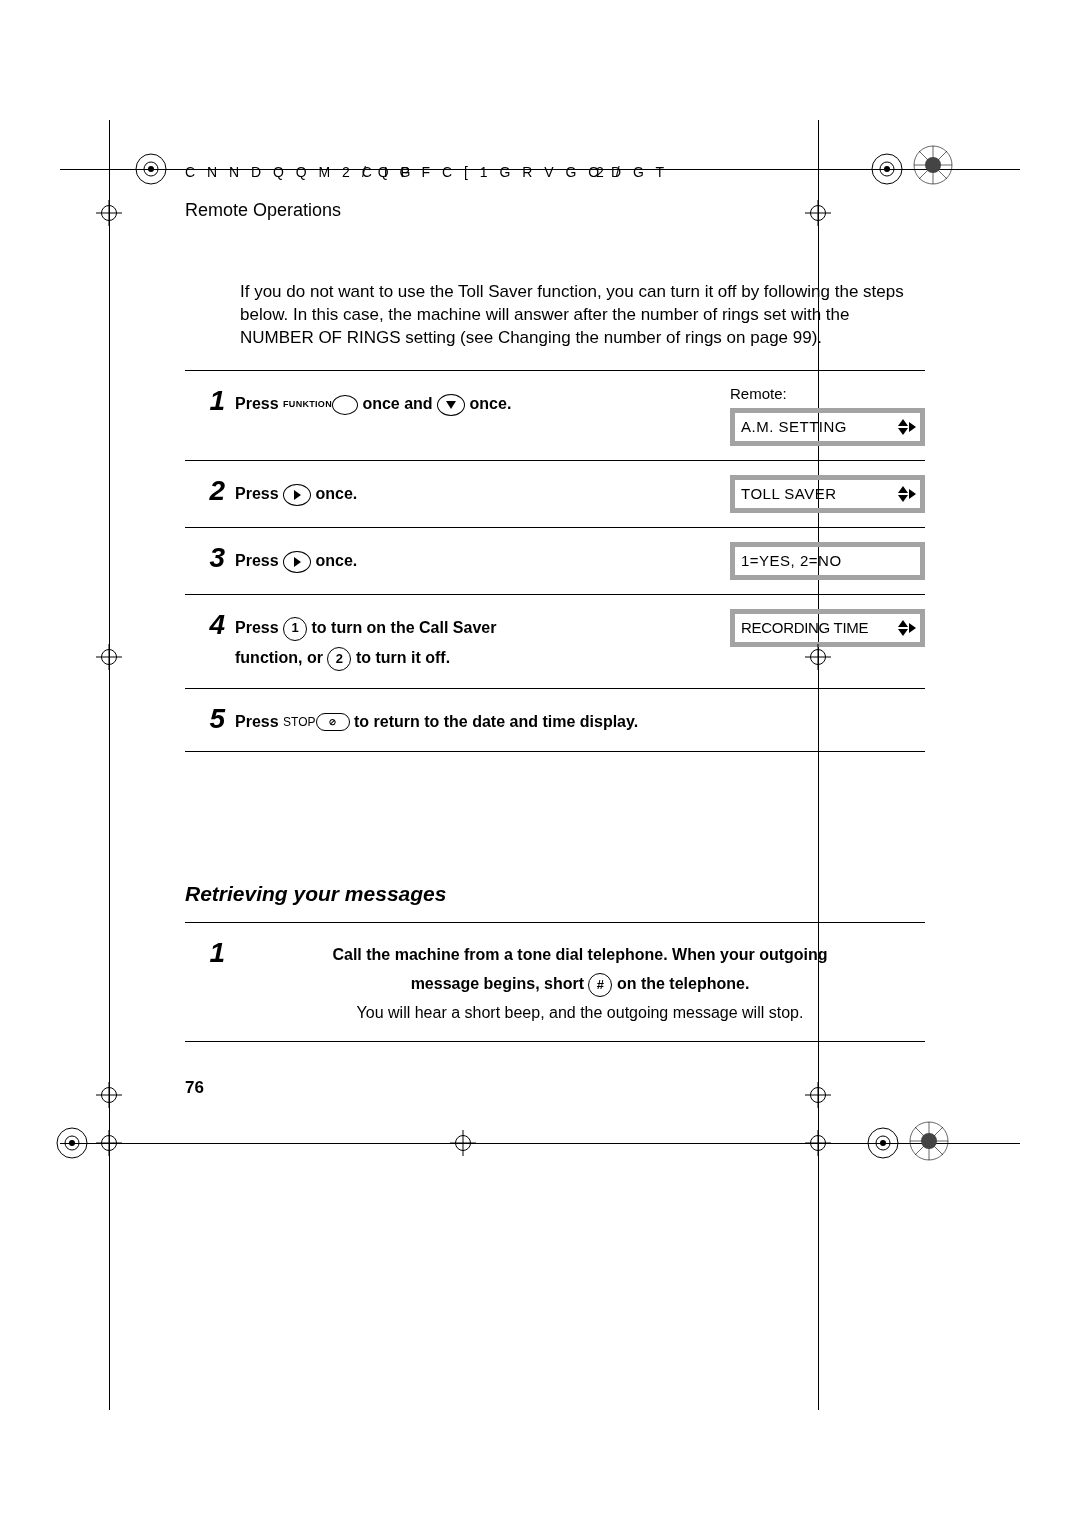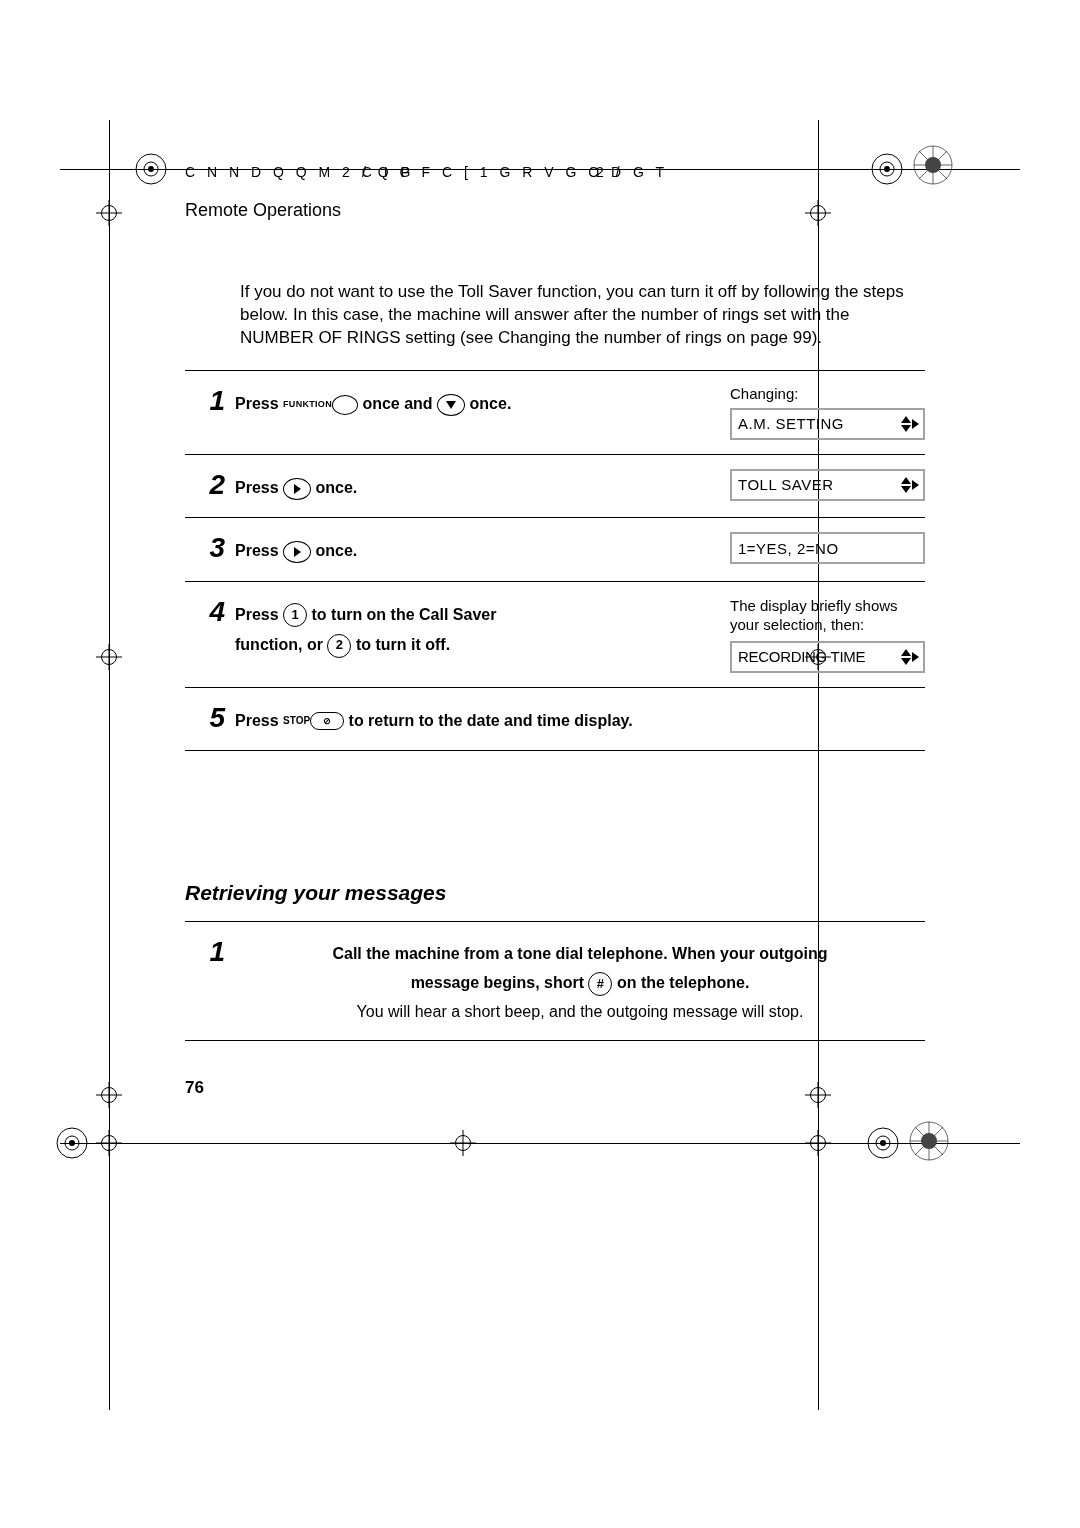--- a/index.html
+++ b/index.html
@@ -79,21 +79,21 @@
   .step-right {
     width: 195px;
     font-size: 15px;
     padding-top: 2px;
   }
   .display-label {
     font-size: 15px;
     margin-bottom: 6px;
   }
   .lcd-box {
-    border: 2px solid #a3a3a3;
+    border: 5px solid #a3a3a3;
     height: 28px;
     display: flex;
     align-items: center;
     justify-content: space-between;
     padding: 0 4px 0 6px;
     font-size: 15px;
     letter-spacing: 0.5px;
   }
   .lcd-arrows {
     display: flex;
@@ -142,21 +142,21 @@
     vertical-align: middle;
   }
   .key-stack {
     display: inline-flex;
     flex-direction: row;
     align-items: center;
     vertical-align: middle;
     line-height: 1;
   }
   .key-stack .lbl { font-size: 9px; font-weight: bold; letter-spacing: 0.3px; }
-  .key-stack .lbl-stop { font-size: 10px; font-weight: bold; }
+  .key-stack .lbl-stop { font-size: 12px; font-weight: normal; }
   .subheading {
     font-size: 21px;
     font-style: italic;
     font-weight: bold;
     margin-top: 130px;
     margin-bottom: 16px;
   }
   .substep-note {
     font-size: 16px;
     font-weight: normal;
@@ -216,21 +216,21 @@
           <span class="lbl">FUNKTION</span>
           <span class="key-oval"></span>
         </span>
         <span>once and</span>
         <span class="key-oval big">
             <span class="tri-down" style="border-top-width:8px;"></span>
           </span>
         <span>once.</span>
       </div>
       <div class="step-right">
-        <div class="display-label">Changing:</div>
+        <div class="display-label">Remote:</div>
         <div class="lcd-box">
           <span>A.M. SETTING</span>
           <span class="lcd-arrows">
             <span class="updown-stack">
                 <span class="tri-up"></span>
                 <span class="tri-down"></span>
               </span>
             <span class="tri-right"></span>
           </span>
         </div>
@@ -280,24 +280,20 @@
       <div class="step-num">4</div>
       <div class="step-body">
         <span>Press</span>
         <span class="key-circle">1</span>
         <span>to turn on the Call Saver</span><br>
         <span>function, or</span>
         <span class="key-circle">2</span>
         <span>to turn it off.</span>
       </div>
       <div class="step-right">
-        <div style="font-size:15px; line-height:1.3; margin-bottom:6px;">
-          <span>The display briefly shows</span><br>
-          <span>your selection, then:</span>
-        </div>
         <div class="lcd-box">
           <span style="letter-spacing:-0.3px;">RECORDING TIME</span>
           <span class="lcd-arrows">
             <span class="updown-stack">
                 <span class="tri-up"></span>
                 <span class="tri-down"></span>
               </span>
             <span class="tri-right"></span>
           </span>
         </div>

